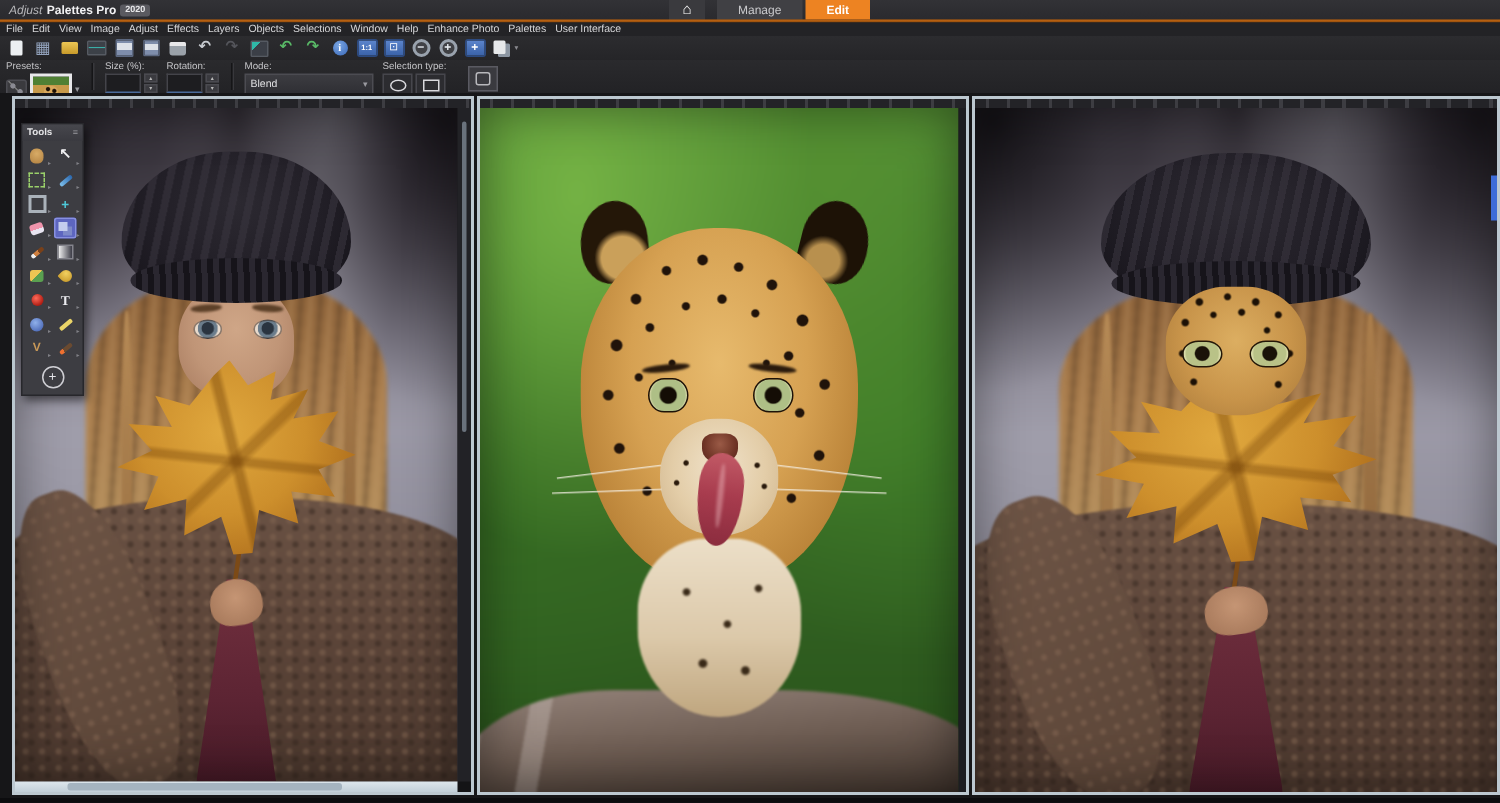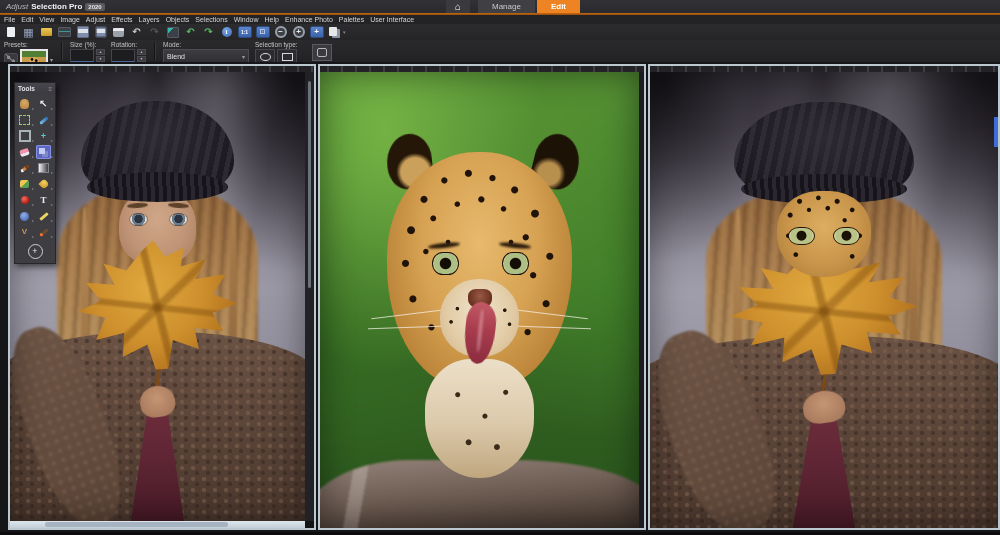--- a/index.html
+++ b/index.html
@@ -266,21 +266,21 @@
   .addbtn{width:13px;height:13px;border:1px solid #cfcfd4;border-radius:50%;color:#e4e4e8;font-size:9px;line-height:12px;text-align:center;}
   .bottomstrip{position:absolute;left:0;bottom:0;width:100%;height:3px;background:#0c0c0e;}
 </style>
 </head>
 <body>
 
 <div class="app" data-name="paintshop-pro-window">
 
   <div class="titlebar" data-name="title-bar">
     <span class="brand" data-name="brand-label">Adjust</span>
-    <span class="product" data-name="app-title">Selection Pro</span>
+    <span class="product" data-name="app-title">Palettes Pro</span>
     <span class="verbadge" data-name="version-badge">2020</span>
     <div class="wstabs" data-name="workspace-tabs">
       <div class="homebtn" data-name="home-button">
           <span data-name="home-icon">⌂</span>
         </div>
       <div class="wstab" data-name="tab-manage">Manage</div>
       <div class="wstab active" data-name="tab-edit">Edit</div>
     </div>
   </div>
   <div class="accentline" data-name="accent-divider"></div>

